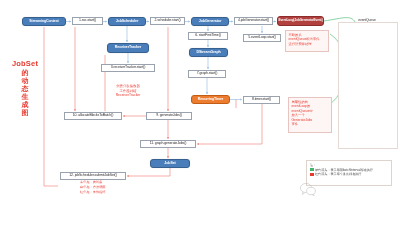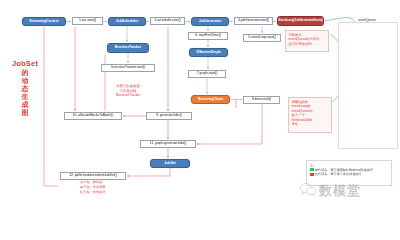--- a/index.html
+++ b/index.html
@@ -263,14 +263,13 @@
 
 <div id="watermark">
   <span id="wm-icon">
     <svg width="16" height="13" viewBox="0 0 16 13" xmlns="http://www.w3.org/2000/svg">
       <ellipse cx="6" cy="5" rx="5.6" ry="4.6" fill="none" stroke="#b5b5b5" stroke-width="0.9"></ellipse>
       <path d="M3,9 L2.2,11.4 L4.6,10" fill="none" stroke="#b5b5b5" stroke-width="0.9"></path>
       <ellipse cx="11" cy="8" rx="4.4" ry="3.7" fill="#ffffff" stroke="#b5b5b5" stroke-width="0.9"></ellipse>
       <path d="M13.4,11 L14.2,12.7 L12.2,11.8" fill="none" stroke="#b5b5b5" stroke-width="0.9"></path>
     </svg>
   </span>
-  <span id="wm-text">数模堂</span>
 </div>
 
 </body></html>

